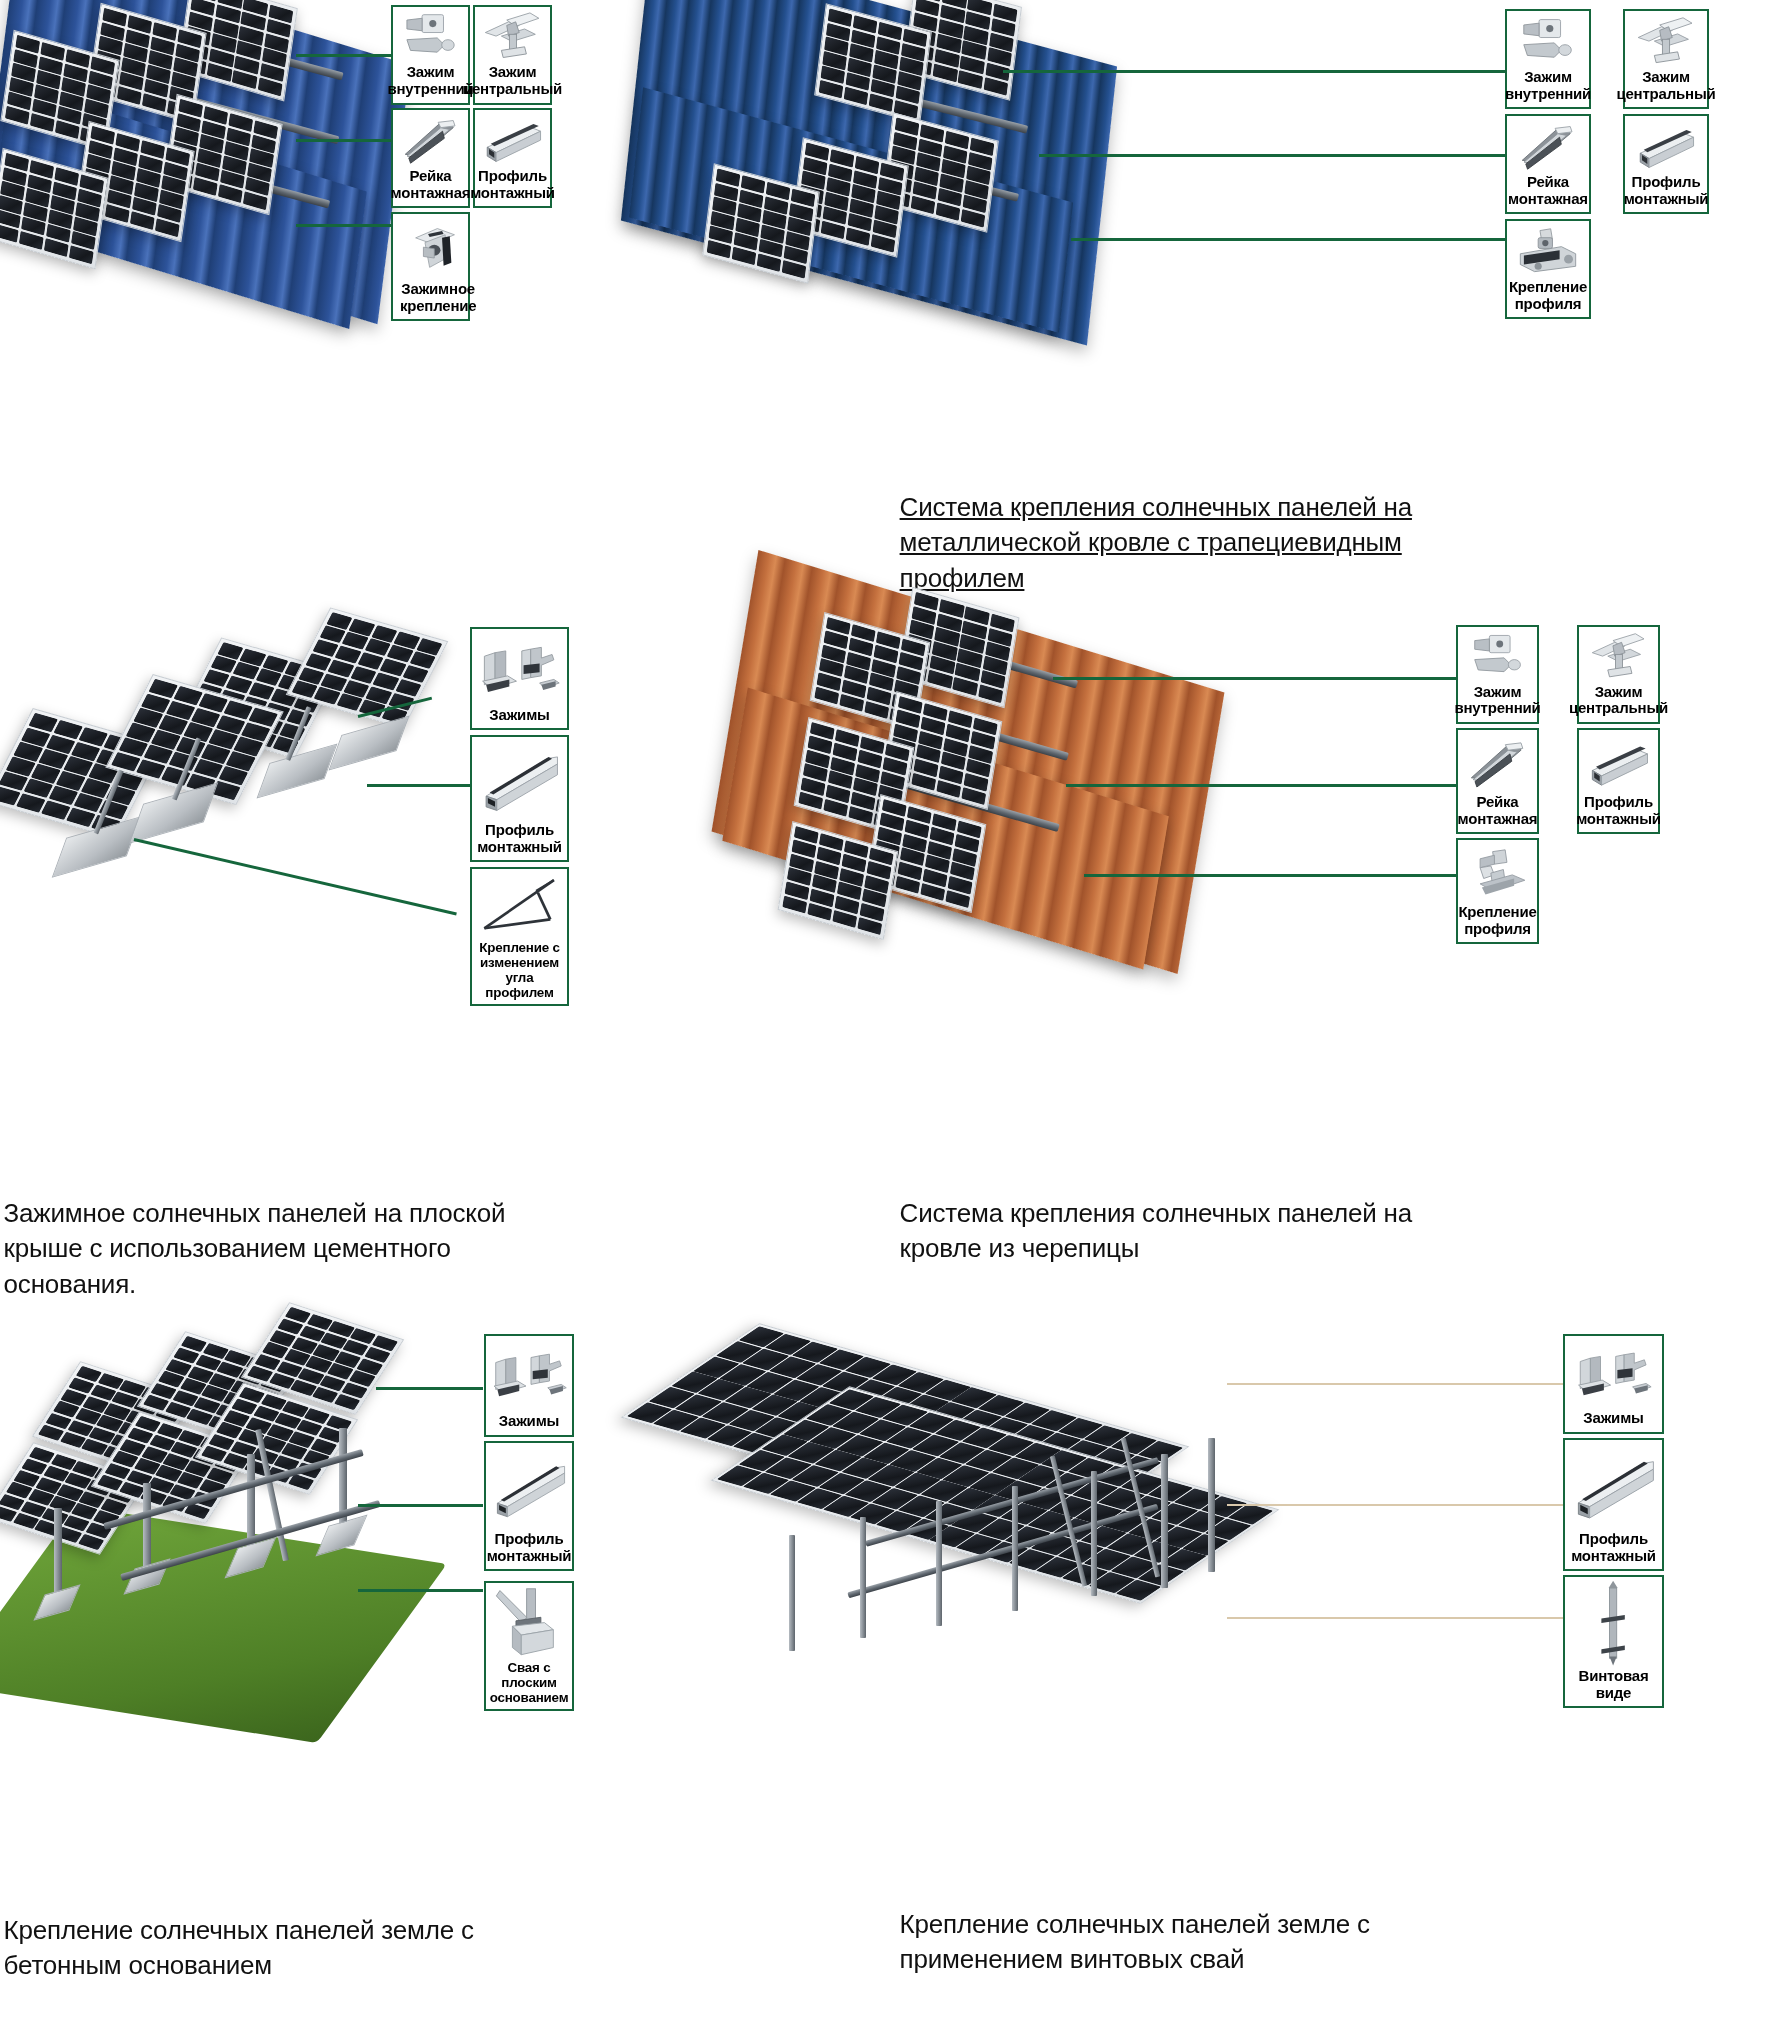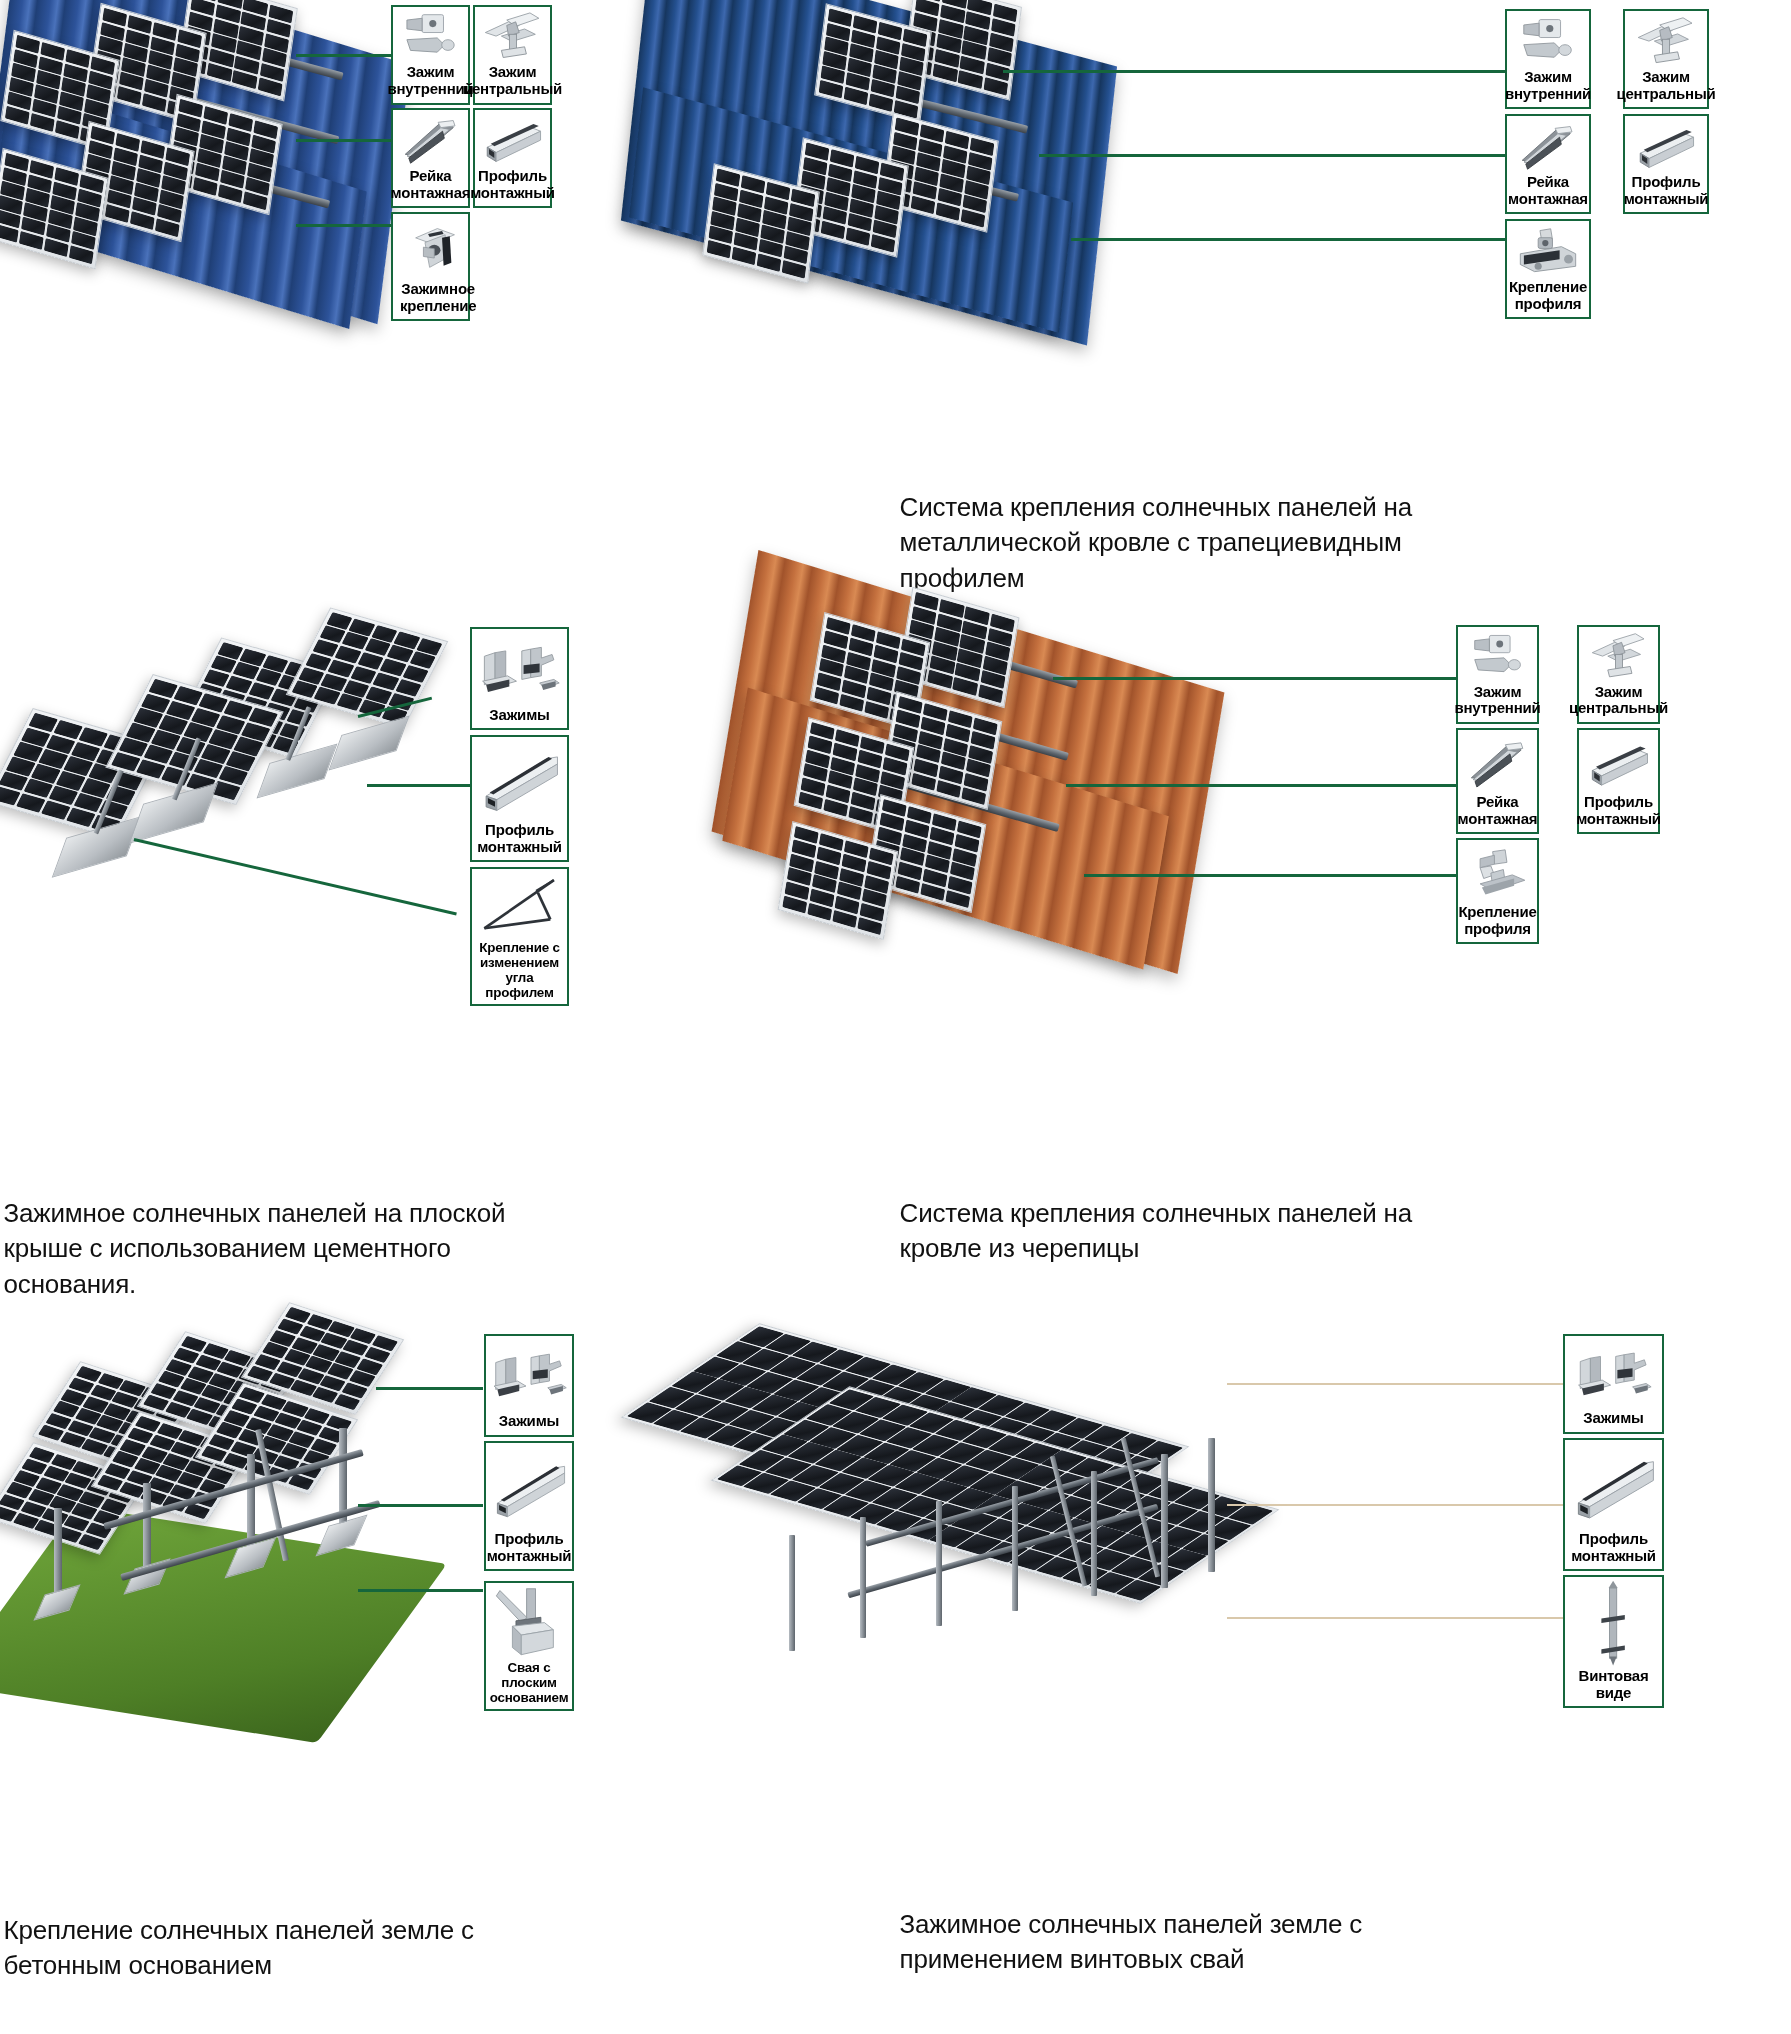--- a/index.html
+++ b/index.html
@@ -591,21 +591,21 @@
             <path d="M12 32 L52 26 L52 36 L12 42 Z" fill="#2b3036"></path>
             <circle cx="62" cy="36" r="5" fill="#9aa1a7"></circle>
             <circle cx="28" cy="44" r="4" fill="#8b9298"></circle>
           </svg>
         </div>
         <div class="legend-label">Крепление
 профиля</div>
       </div>
     </div>
 
-    <div class="caption" style="position:absolute;left:3.6px;top:490px;width:582px;">Система крепления солнечных панелей на металлической кровле с трапециевидным профилем</div>
+    <div class="caption" style="position:absolute;left:3.6px;top:490px;width:582px;text-decoration:underline;">Система крепления солнечных панелей на металлической кровле с трапециевидным профилем</div>
   </div>
 
   <div class="cell">
 
     <div class="figure" style="height:555px;">
 
       <div class="pv-array" style="left:199px;top:43px;width:118px;height:100px;grid-template-columns:repeat(5,1fr);grid-template-rows:repeat(6,1fr);transform:skewY(16deg) skewX(-24deg);">
         <div class="pv-cell"></div>
           <div class="pv-cell"></div>
           <div class="pv-cell"></div>
@@ -1566,17 +1566,17 @@
             <path d="M44 10 L49 2 L54 10 Z" fill="#8e959b"></path>
             <path d="M36 44 L62 40 L62 45 L36 49 Z" fill="#3d4349"></path>
             <path d="M36 78 L62 74 L62 79 L36 83 Z" fill="#3d4349"></path>
             <path d="M45 86 L49 96 L53 86 Z" fill="#6e757c"></path>
           </svg>
         </div>
         <div class="legend-label">Винтовая виде</div>
       </div>
     </div>
 
-    <div class="caption" style="position:absolute;left:3.6px;top:578px;width:573px;">Зажимное солнечных панелей земле с применением винтовых свай</div>
+    <div class="caption" style="position:absolute;left:3.6px;top:578px;width:573px;">Крепление солнечных панелей земле с применением винтовых свай</div>
   </div>
 
 </div>
 
 
 </body></html>

